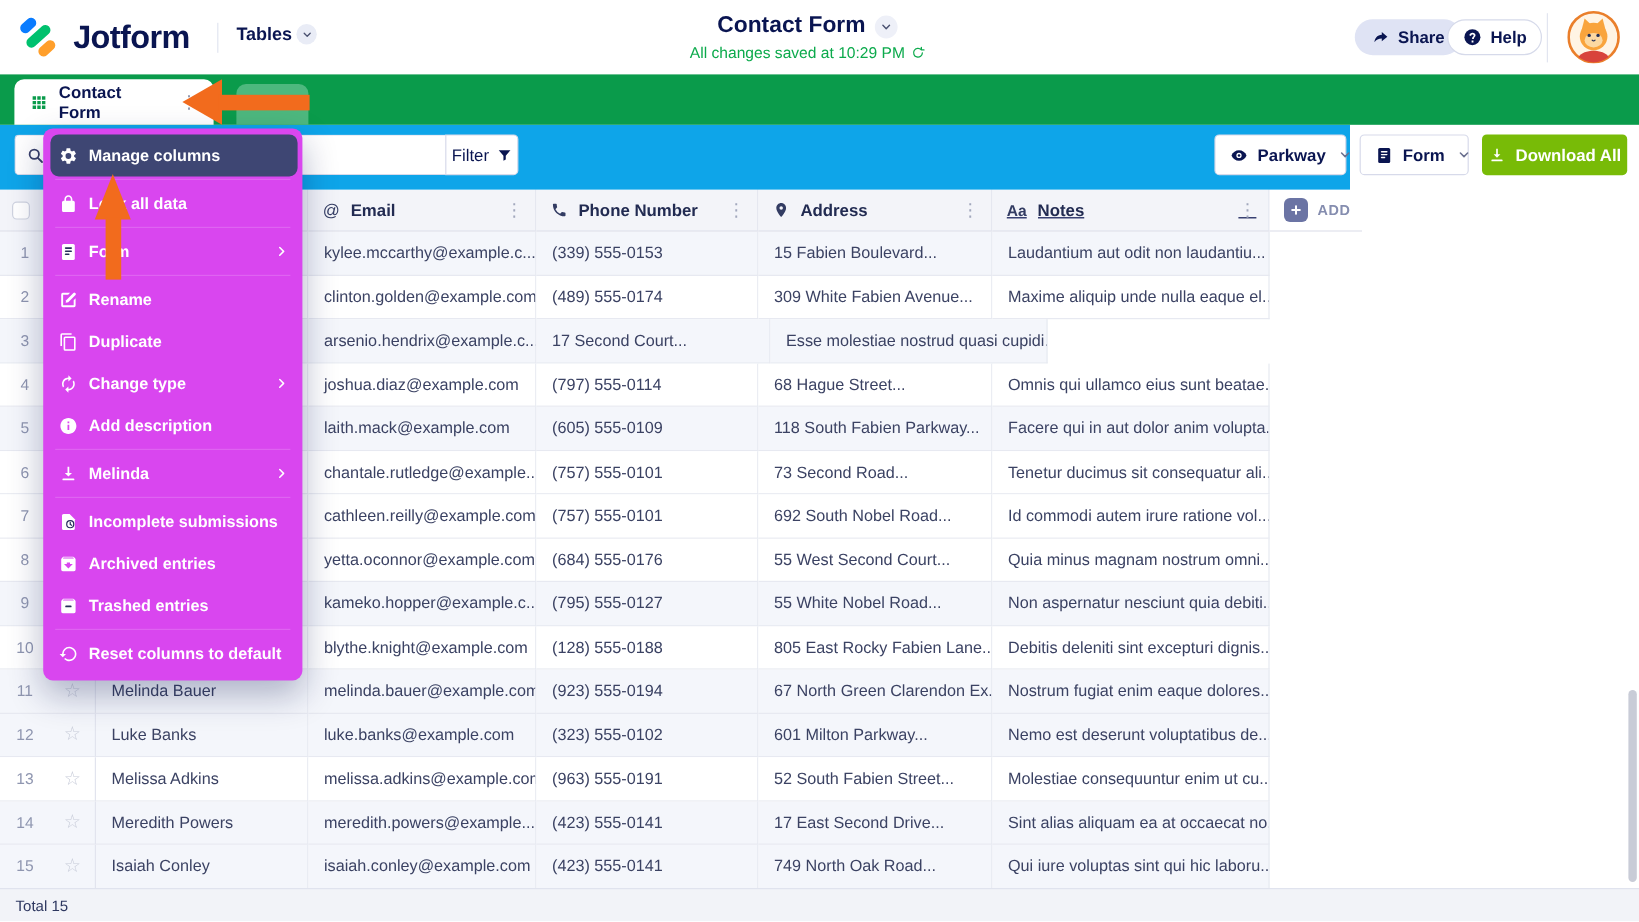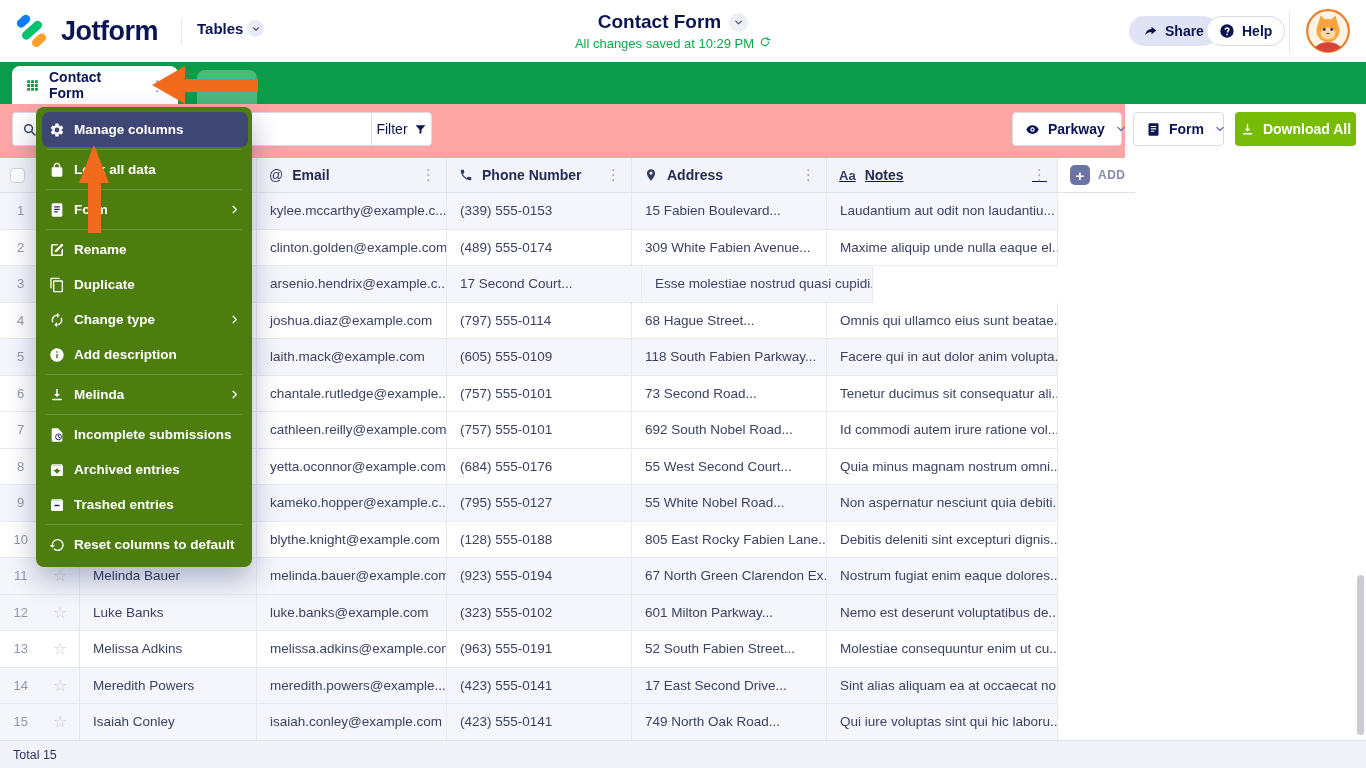--- a/index.html
+++ b/index.html
@@ -14,36 +14,36 @@
 .vdiv{position:absolute;width:1px;background:#e2e5f0}
 .d1{left:181px;top:19px;height:25px}
 .d2{left:1289px;top:11px;height:41px}
 .product{position:absolute;left:197px;top:20px;display:flex;align-items:center;gap:4px;cursor:pointer}
 .product-label{font-size:15px;font-weight:600;color:#0a1551}
 .chip{width:17px;height:17px;border-radius:50%;background:#e9ecf6;display:flex;align-items:center;justify-content:center;font-size:10px;color:#4a5170}
 .chip.big{width:19px;height:19px;font-size:11px;background:#eef0f8}
 .center{position:absolute;left:0;top:0;width:1346px;text-align:center;pointer-events:none}
 .title-row{margin-top:11px;display:flex;align-items:center;justify-content:center;gap:8px;pointer-events:auto}
 .title-row h1{font-size:19px;font-weight:bold;color:#0a1551;display:inline}
-.autosave{margin-top:3px;font-size:13px;color:#0caa4c;display:flex;align-items:flex-start;justify-content:center;gap:5px}
+.autosave{margin-top:3px;font-size:13px;color:#0caa4c;display:flex;align-items:center;justify-content:center;gap:5px}
 .autosave .sv{font-size:12px;color:#0caa4c}
 .btn-share{position:absolute;left:1129px;top:16px;height:30px;border:none;border-radius:15px;background:#dfe3f4;display:flex;align-items:center;gap:7px;padding:0 14px;font-size:14px;font-weight:700;color:#0a1551;cursor:pointer;font-family:inherit}
 .btn-share .ic,.btn-help .qi{font-size:15px}
 .btn-help{position:absolute;left:1206px;top:16px;height:30px;border:1px solid #d6daea;border-radius:15px;background:#fff;display:flex;align-items:center;gap:7px;padding:0 12px;font-size:14px;font-weight:700;color:#0a1551;cursor:pointer;font-family:inherit}
 .avatar{position:absolute;left:1306px;top:9px;width:44px;height:44px;cursor:pointer}
 
 .tabbar{position:absolute;left:0;top:62px;width:1366px;height:42px;background:#0a9b4b;z-index:20}
 .tab{position:absolute;display:flex;align-items:center;border-radius:8px 8px 0 0;cursor:pointer}
 .tab.active{left:12px;bottom:0;height:38px;width:166px;background:#fff;padding:0 10px 0 13px;gap:9px}
 .tab.active .lbl{font-size:14px;font-weight:700;color:#0a1551}
 .tab .gi{font-size:15px;color:#0a9b4b}
 .tab .dots{margin-left:auto;color:#8d93ab;font-size:15px;line-height:1;padding:2px 3px}
 .tab.second{left:197px;bottom:0;height:34px;width:60px;background:#4db87e;justify-content:center;font-size:13px;font-weight:700;color:#0c1c45}
 
-.toolbar{position:absolute;left:0;top:104px;width:1125px;height:54px;background:#fca5a5;z-index:10}
+.toolbar{position:absolute;left:0;top:104px;width:1125px;height:54px;background:#0ea5e9;z-index:10}
 .searchbox{position:absolute;left:12px;top:8px;width:360px;height:34px;border:1px solid #d7daea;border-right:none;border-radius:4px 0 0 4px;background:#fff;display:flex;align-items:center;padding:0 9px}
 .searchbox .si{font-size:15px;color:#39406a}
 .searchbox input{border:none;outline:none;flex:1;margin-left:8px;font-size:14px;font-family:inherit;color:#0a1551;background:transparent}
 .btn-filter{position:absolute;left:371px;top:8px;width:61px;height:34px;border:1px solid #d7daea;border-radius:0 4px 4px 0;background:#fff;display:flex;align-items:center;justify-content:center;gap:6px;font-size:14px;color:#0a1551;cursor:pointer;font-family:inherit}
 .btn-filter .fi{font-size:13px;color:#0a1551}
 .tbtn{position:absolute;top:8px;height:34px;border:1px solid #d7daea;border-radius:4px;background:#fff;display:flex;align-items:center;gap:8px;padding:0 12px;font-size:14px;font-weight:600;color:#0a1551;cursor:pointer;font-family:inherit}
 .tbtn .ci{font-size:15px;color:#0a1551}.tbtn .ch{font-size:12px;color:#6b7190;margin-left:2px}
 .btn-columns{left:1012px;width:110px}
 .btn-form{left:1133px;width:91px}
 .btn-dl{position:absolute;left:1235px;top:8px;width:121px;height:34px;border:none;border-radius:4px;background:#78bb07;color:#fff;font-size:14px;font-weight:700;display:flex;align-items:center;justify-content:center;gap:8px;cursor:pointer;font-family:inherit}
@@ -65,21 +65,21 @@
 .trow{display:flex;height:36.5px}
 .td{height:36.5px;border-right:1px solid #e7e9f1;border-bottom:1px solid #e7e9f1;display:flex;align-items:center;padding:0 8px 0 13px;font-size:13.5px;color:#3b4263;white-space:nowrap;overflow:hidden;background:#fff;cursor:pointer}
 .trow.hl .td{background:#f4f6fb}
 .td.gutter{width:80px;padding:0;border-right:1px solid #e2e4ee}
 .rownum{width:42px;text-align:center;font-size:13px;color:#8f96b0}
 .star{width:38px;text-align:center;font-size:16px;color:#c8ccd9;cursor:pointer}
 .tfoot{position:absolute;left:0;top:740px;width:1366px;height:28px;background:#f2f3f8;border-top:1px solid #e0e3ee;display:flex;align-items:center;z-index:6}
 .tfoot span{margin-left:13px;font-size:12.5px;color:#2e3760}
 .vscroll{position:absolute;right:2px;top:575px;width:7px;height:160px;border-radius:4px;background:#c9ccd7;z-index:35}
 
-.menu{position:absolute;left:36px;top:107px;width:216px;background:#4d7c0f;border-radius:8px;padding:5px 0;z-index:40;box-shadow:0 12px 28px rgba(10,21,81,.3)}
+.menu{position:absolute;left:36px;top:107px;width:216px;background:#d946ef;border-radius:8px;padding:5px 0;z-index:40;box-shadow:0 12px 28px rgba(10,21,81,.3)}
 .menu-item{height:35px;margin:0 4px 0 6px;border-radius:7px;display:flex;align-items:center;gap:9px;padding:0 8px 0 7px;color:#fff;cursor:pointer}
 .menu-item.hl{background:#3e4673}
 .menu-item .mi{font-size:16px;color:#fff;flex:0 0 16px}
 .menu-item .ml{font-size:13.5px;font-weight:600;white-space:nowrap}
 .menu-item .sub{margin-left:auto;font-size:11px;color:#fff}
 .menu-div{height:1px;background:rgba(255,255,255,.16);margin:2px 10px}
 
 .arrow-left{position:absolute;left:152px;top:66px;width:106px;height:38px;z-index:60;pointer-events:none}
 .arrow-left .head{position:absolute;left:0;top:0;width:0;height:0;border-top:19px solid transparent;border-bottom:19px solid transparent;border-right:33px solid #f26b1d}
 .arrow-left .shaft{position:absolute;left:30px;top:12.5px;width:76px;height:13px;background:#f26b1d}

